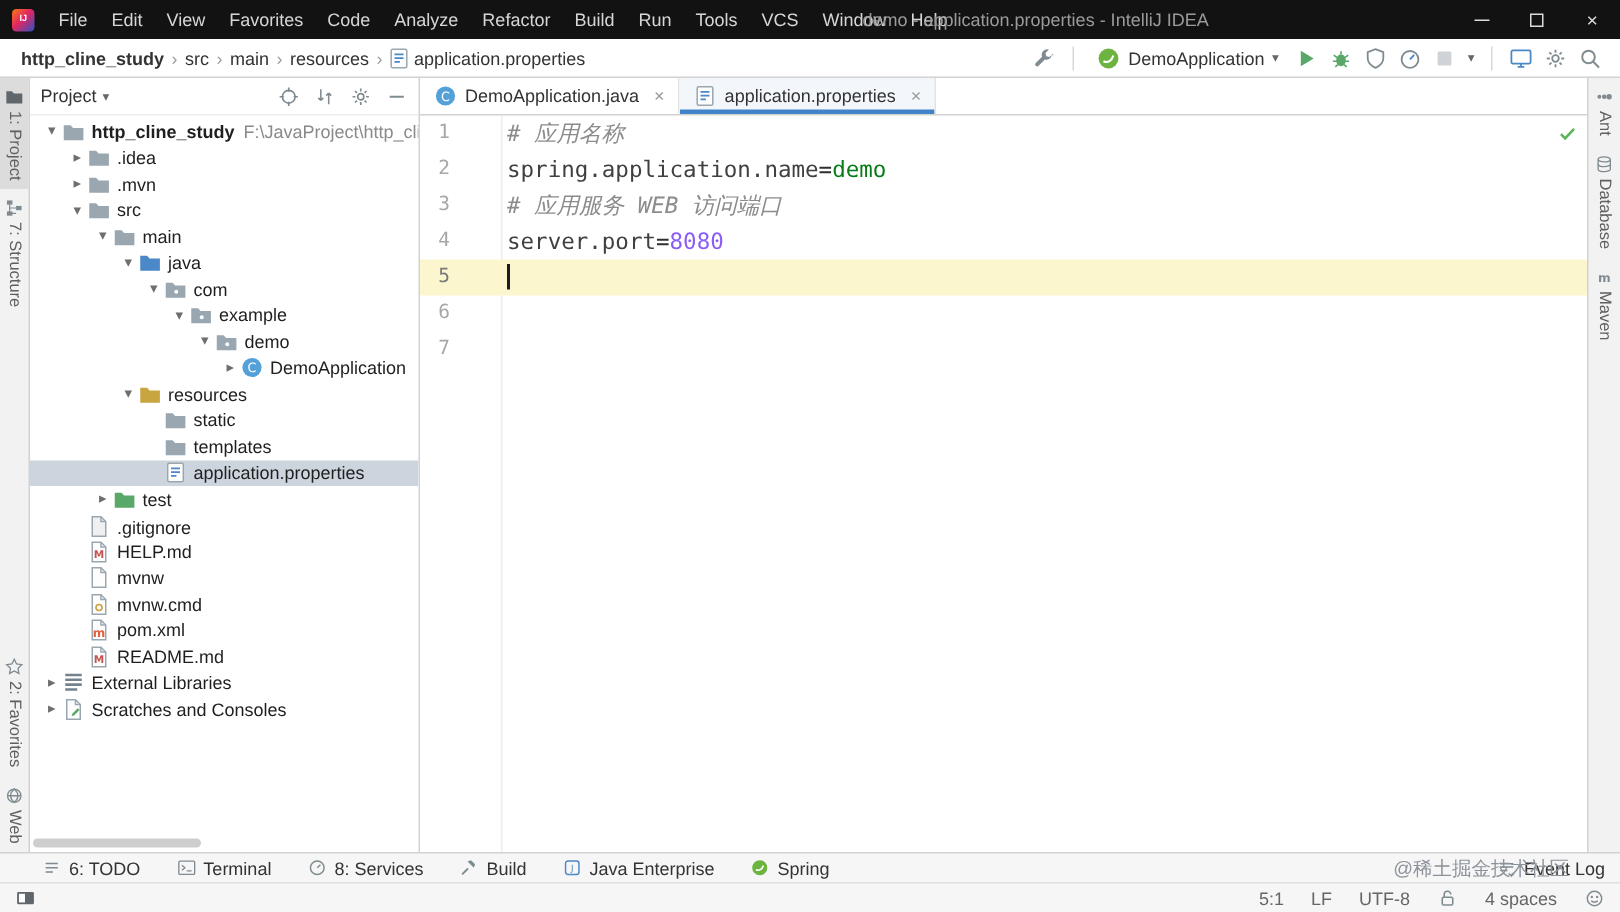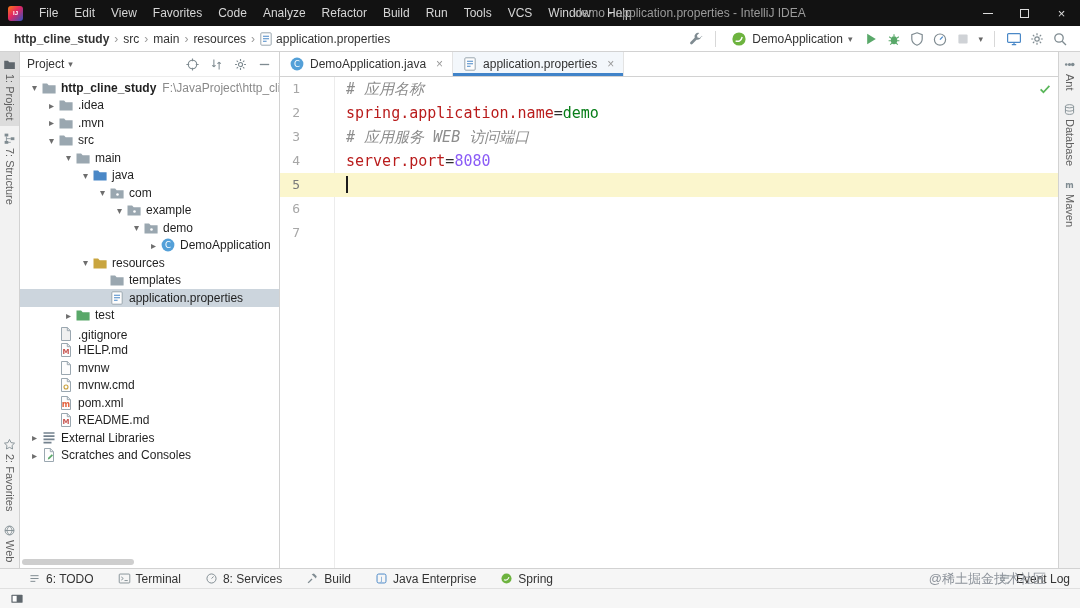--- a/index.html
+++ b/index.html
@@ -64,25 +64,25 @@
   .tabbar{height:25px;border-bottom:1px solid #d2d2d2;display:flex;flex:0 0 auto;background:#fff}
   .tab{display:flex;align-items:center;gap:5px;padding:0 9px;border-right:1px solid #e3e3e3;font-size:12px;color:#333}
   .tab.selected{box-shadow:inset 0 -3px 0 #4083c9;background:#f3f7fb}
   .tab-close{color:#9a9a9a;margin-left:5px;font-size:12px}
   .editor{flex:1;position:relative;overflow:hidden;font-family:"DejaVu Sans Mono","Liberation Mono",monospace;font-size:15px}
   .gutter-line{position:absolute;left:54px;top:0;bottom:0;width:1px;background:#ececec}
   .ed-row{display:flex;height:24px;line-height:24px;position:relative;z-index:1}
   .ed-row.current{background:#fbf6cd}
   .ed-num{width:54px;flex:0 0 54px;text-align:right;padding-right:34px;color:#a7a7a7;font-size:13px}
   .ed-row.current .ed-num{color:#7a7a7a}
-  .ed-code{padding-left:12px;white-space:pre}
+  .ed-code{padding-left:4px;white-space:pre}
   .caret{display:inline-block;width:2px;height:17px;background:#1c1c1c;vertical-align:-3px}
   .ed-check{position:absolute;top:5px;right:6px;width:14px;height:14px;z-index:2}
   .seg-comment{color:#8c8c8c;font-style:italic}
-  .seg-key{color:#b91c1c}
+  .seg-key{color:#404040}
   .seg-sep{color:#2f2f2f}
   .seg-value{color:#067d17}
   .seg-number{color:#8b5cf6}
 
   
   .toolbtnbar{height:20px;background:#f6f6f6;border-top:1px solid #d2d2d2;display:flex;align-items:center;gap:24px;padding-left:28px;position:relative;flex:0 0 auto}
   .toolbtn{display:flex;align-items:center;gap:5px;color:#333;font-size:12px;white-space:nowrap}
   .tb-icon13{width:13px;height:13px;display:inline-flex;flex:0 0 auto}
   .eventlog{position:absolute;right:10px;top:0;height:20px;display:flex;align-items:center;gap:5px;color:#333}
   .watermark{position:absolute;right:34px;top:1px;color:#8d939b;font-size:13px;z-index:5;white-space:nowrap}
@@ -382,20 +382,29 @@
             <span class="tree-label">DemoApplication</span>
           </div>
           <div class="tree-row" style="padding-left: 59px;">
             <span class="tree-arrow">▾</span>
             <span class="tree-icon">
               <svg xmlns="http://www.w3.org/2000/svg" viewBox="0 0 16 16" width="100%" height="100%">
                 <path d="M1.5 13.5v-10h4.6l1.6 1.8h6.9v8.2z" fill="#c9a53f"></path>
               </svg>
             </span>
             <span class="tree-label">resources</span>
+          </div>
+          <div class="tree-row" style="padding-left: 76px;">
+            <span class="tree-arrow"></span>
+            <span class="tree-icon">
+              <svg xmlns="http://www.w3.org/2000/svg" viewBox="0 0 16 16" width="100%" height="100%">
+                <path d="M1.5 13.5v-10h4.6l1.6 1.8h6.9v8.2z" fill="#9aa7b0"></path>
+              </svg>
+            </span>
+            <span class="tree-label">static</span>
           </div>
           <div class="tree-row" style="padding-left: 76px;">
             <span class="tree-arrow"></span>
             <span class="tree-icon">
               <svg xmlns="http://www.w3.org/2000/svg" viewBox="0 0 16 16" width="100%" height="100%">
                 <path d="M1.5 13.5v-10h4.6l1.6 1.8h6.9v8.2z" fill="#9aa7b0"></path>
               </svg>
             </span>
             <span class="tree-label">templates</span>
           </div>
@@ -670,15 +679,35 @@
     <div class="watermark">@稀土掘金技术社区</div>
   </div>
 
   <div class="statusbar">
     <span class="sicon" id="i-corner">
         <svg xmlns="http://www.w3.org/2000/svg" viewBox="0 0 16 16" width="100%" height="100%">
           <rect x="1.6" y="3" width="12.8" height="9.4" rx="1" fill="#5f676d"></rect>
           <rect x="3" y="4.4" width="4.6" height="6.6" fill="#fff"></rect>
         </svg>
       </span>
+    <div class="status-right">
+      <span class="status-item">5:1</span>
+      <span class="status-item">LF</span>
+      <span class="status-item">UTF-8</span>
+      <span class="sicon" id="i-lock">
+          <svg xmlns="http://www.w3.org/2000/svg" viewBox="0 0 16 16" width="100%" height="100%">
+            <rect x="4" y="7" width="8" height="6" rx="1" fill="none" stroke="#7f8b91" stroke-width="1.2"></rect>
+            <path d="M5.5 7V5a2.5 2.5 0 0 1 5 0" stroke="#7f8b91" stroke-width="1.2" fill="none"></path>
+          </svg>
+        </span>
+      <span class="status-item">4 spaces</span>
+      <span class="sicon" id="i-hector">
+          <svg xmlns="http://www.w3.org/2000/svg" viewBox="0 0 16 16" width="100%" height="100%">
+            <circle cx="8" cy="8" r="5.5" stroke="#7f8b91" fill="none" stroke-width="1.1"></circle>
+            <circle cx="6" cy="6.8" r=".9" fill="#7f8b91"></circle>
+            <circle cx="10" cy="6.8" r=".9" fill="#7f8b91"></circle>
+            <path d="M5.5 9.8c1.5 1.2 3.5 1.2 5 0" stroke="#7f8b91" fill="none" stroke-width="1.1"></path>
+          </svg>
+        </span>
+    </div>
   </div>
 
 </div>
 
 </body></html>

